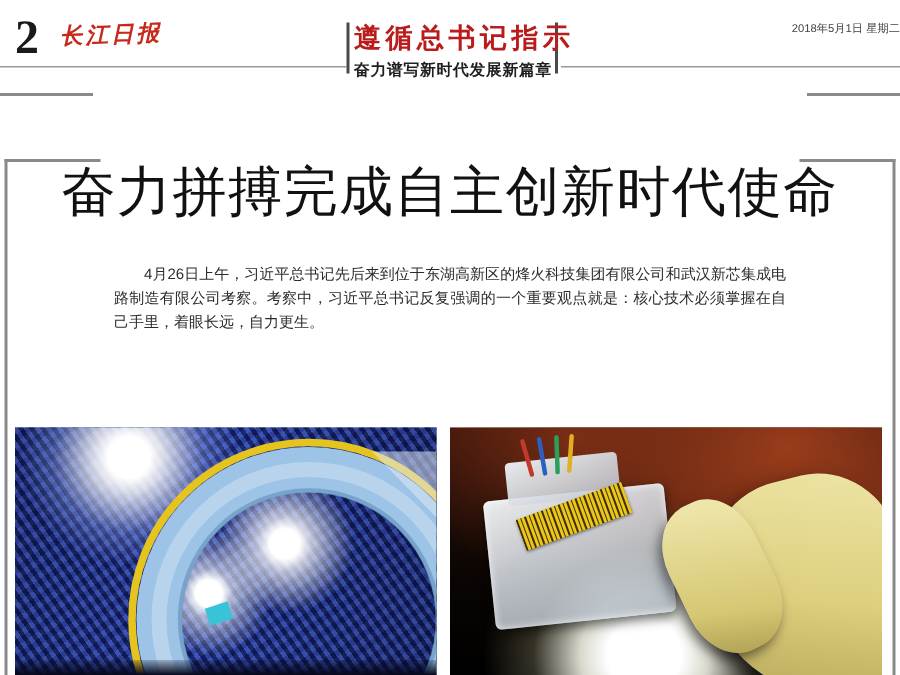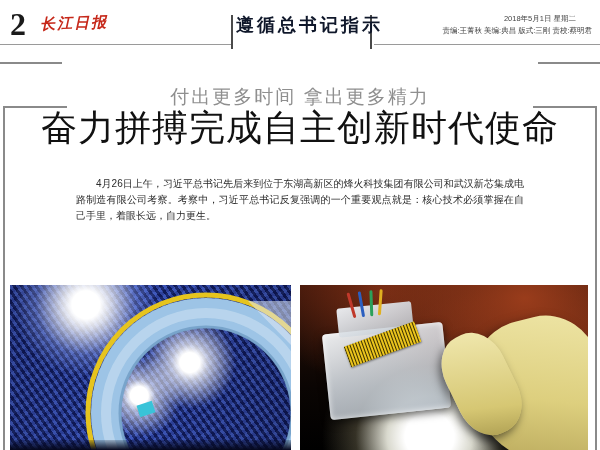--- a/index.html
+++ b/index.html
@@ -11,25 +11,25 @@
   .pagenum { position:absolute; left:10px; top:6px; font-family:"Liberation Serif", serif;
              font-size:32px; font-weight:bold; color:#1a1a1a; }
   .masthead { position:absolute; left:40px; top:14px; color:#c6281a; font-size:15px;
               font-weight:bold; font-style:italic; letter-spacing:2px; transform:rotate(-2deg);
               font-family:"Liberation Serif", serif; }
   .rule-left  { position:absolute; left:0;  top:44px; width:231px; height:1px; background:#9a9a9a; }
   .rule-right { position:absolute; left:374px; top:44px; width:226px; height:1px; background:#9a9a9a; }
   .sec-vline { position:absolute; top:15px; width:2px; height:34px; background:#4a4a4a; }
   .sec-vline.l { left:231px; } .sec-vline.r { left:370px; }
   .section { position:absolute; left:236px; top:13px; width:132px; text-align:center; }
-  .section-title { color:#0f172a; font-size:18px; font-weight:bold; letter-spacing:3px;
+  .section-title { color:#b91c1c; font-size:18px; font-weight:bold; letter-spacing:3px;
                    font-family:"Liberation Serif", serif; white-space:nowrap; }
   .section-sub { margin-top:3px; color:#1f1f1f; font-size:10.5px; font-weight:bold;
                  letter-spacing:0.5px; font-family:"Liberation Serif", serif; white-space:nowrap; }
-  .dateline { position:absolute; right:24px; top:14px; font-size:7.5px; color:#444; }
+  .dateline { position:absolute; right:0; top:14px; font-size:7.5px; color:#444; }
   .credits  { position:absolute; right:8px; top:26px; font-size:7.5px; color:#444; text-align:right; }
 
   
   .deck { position:absolute; left:0; top:84px; width:100%; text-align:center;
           color:#8f8f8f; font-size:19px; letter-spacing:2px; }
   .headline { position:absolute; left:0; top:104px; width:100%; text-align:center;
               color:#111; font-size:36px; letter-spacing:1px; font-weight:400;
               font-family:"Liberation Serif", serif; }
 
   
@@ -96,25 +96,24 @@
 <div class="page">
 
   <div class="pagenum">2</div>
   <div class="masthead">长江日报</div>
   <div class="rule-left"></div>
   <div class="rule-right"></div>
   <div class="sec-vline l"></div>
   <div class="sec-vline r"></div>
   <div class="section">
     <div class="section-title">遵循总书记指示</div>
+    <div class="section-sub">奋力谱写新时代发展新篇章</div>
   </div>
   <div class="dateline">2018年5月1日 星期二</div>
-  <div class="credits">责编:王菁秋 美编:典昌 版式:三刚 责校:蔡明君</div>
 
-  <div class="deck">付出更多时间 拿出更多精力</div>
   <div class="headline">奋力拼搏完成自主创新时代使命</div>
 
   <div class="hmark tl"></div>
   <div class="hmark tr"></div>
   <div class="hmark bl"></div>
   <div class="hmark br"></div>
   <div class="vmark l"></div>
   <div class="vmark r"></div>
 
   <div class="bodytext">

